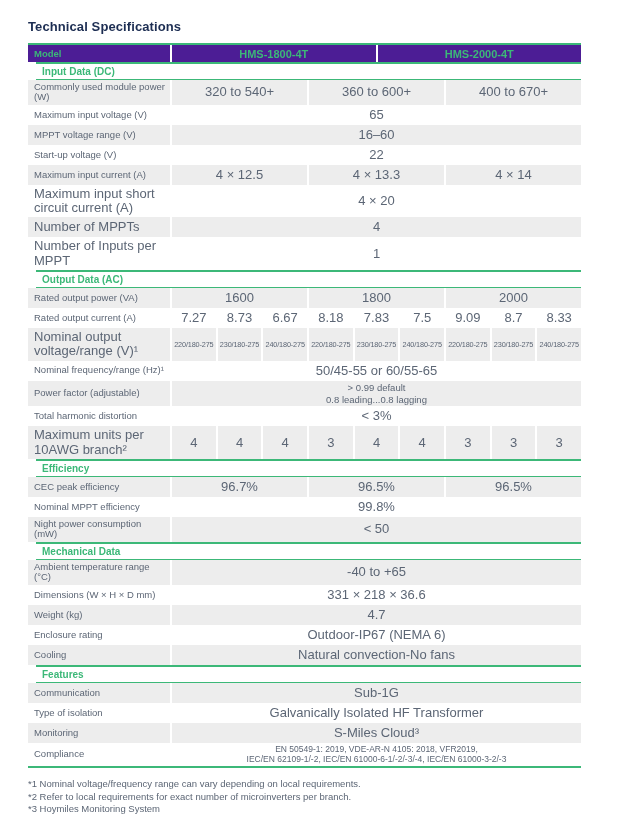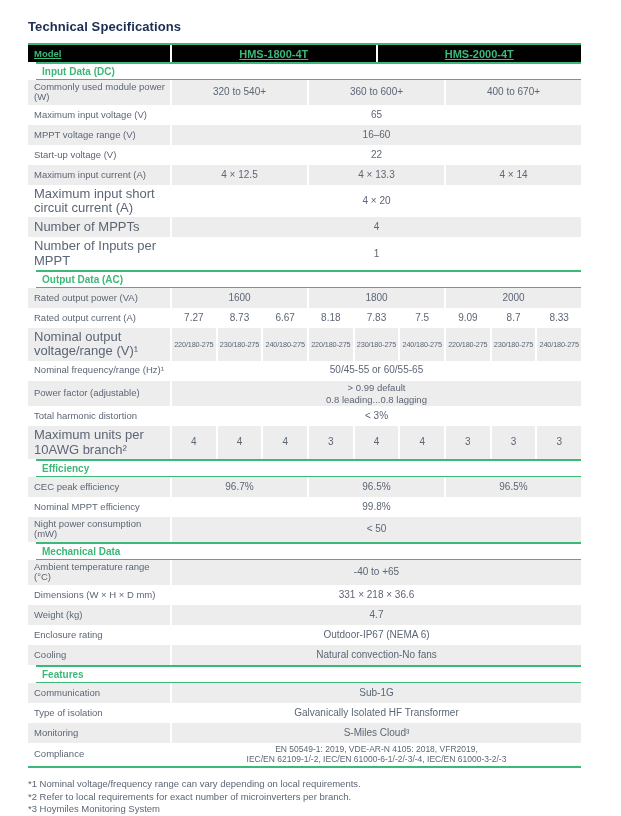--- a/index.html
+++ b/index.html
@@ -14,21 +14,21 @@
   .page{ padding:19px 0 0 28px; width:581px; }
   .page-title{
     font-size:13px; font-weight:bold; color:var(--navy);
     margin-bottom:9px; letter-spacing:.1px;
   }
   .table{ width:553px; border-bottom:2px solid var(--green); }
 
   .model-row{
     display:flex; gap:2px; border-top:2px solid var(--green); height:19px;
   }
-  .model-row .cell{ background:#000000;text-decoration:underline; }
+  .model-row .cell{ background:#4c1d95; }
   .model-label{
     width:142px; flex:none; display:flex; align-items:center;
     padding-left:6px; font-size:9.5px; font-weight:bold; color:var(--green);
   }
   .model-name{
     flex:1; display:flex; align-items:center; justify-content:center;
     font-size:11px; font-weight:bold; color:var(--green);
   }
 
   .section-title{
@@ -40,21 +40,21 @@
   .row{ display:flex; gap:2px; min-height:20px; }
   .row.gray .cell{ background:var(--gray); }
   .row .label{
     width:142px; flex:none; display:flex; align-items:center;
     padding:2px 4px 2px 6px; font-size:9.5px; line-height:1.1;
   }
   .row .label.small{ font-size:13px; }
   .row .vals{ flex:1; display:flex; gap:2px; }
   .val{
     flex:1; display:flex; flex-direction:column; align-items:center;
-    justify-content:center; text-align:center; font-size:10px;
+    justify-content:center; text-align:center; font-size:13px;
     line-height:1.25; padding:1px 2px;
   }
   .val.tiny{ font-size:7.3px; letter-spacing:-.15px; padding:1px 0; }
   .val.lines2{ font-size:9.5px; }
   .val.lines2.small-lines{ font-size:8.5px; }
 
   .footnotes{ width:553px; margin-top:10px; font-size:9.5px; line-height:12.5px; }
   .copyright-bar{
     width:553px; margin-top:11px; border-top:2px solid var(--navy);
     padding-top:9px; text-align:right; font-size:7px; color:var(--text);

